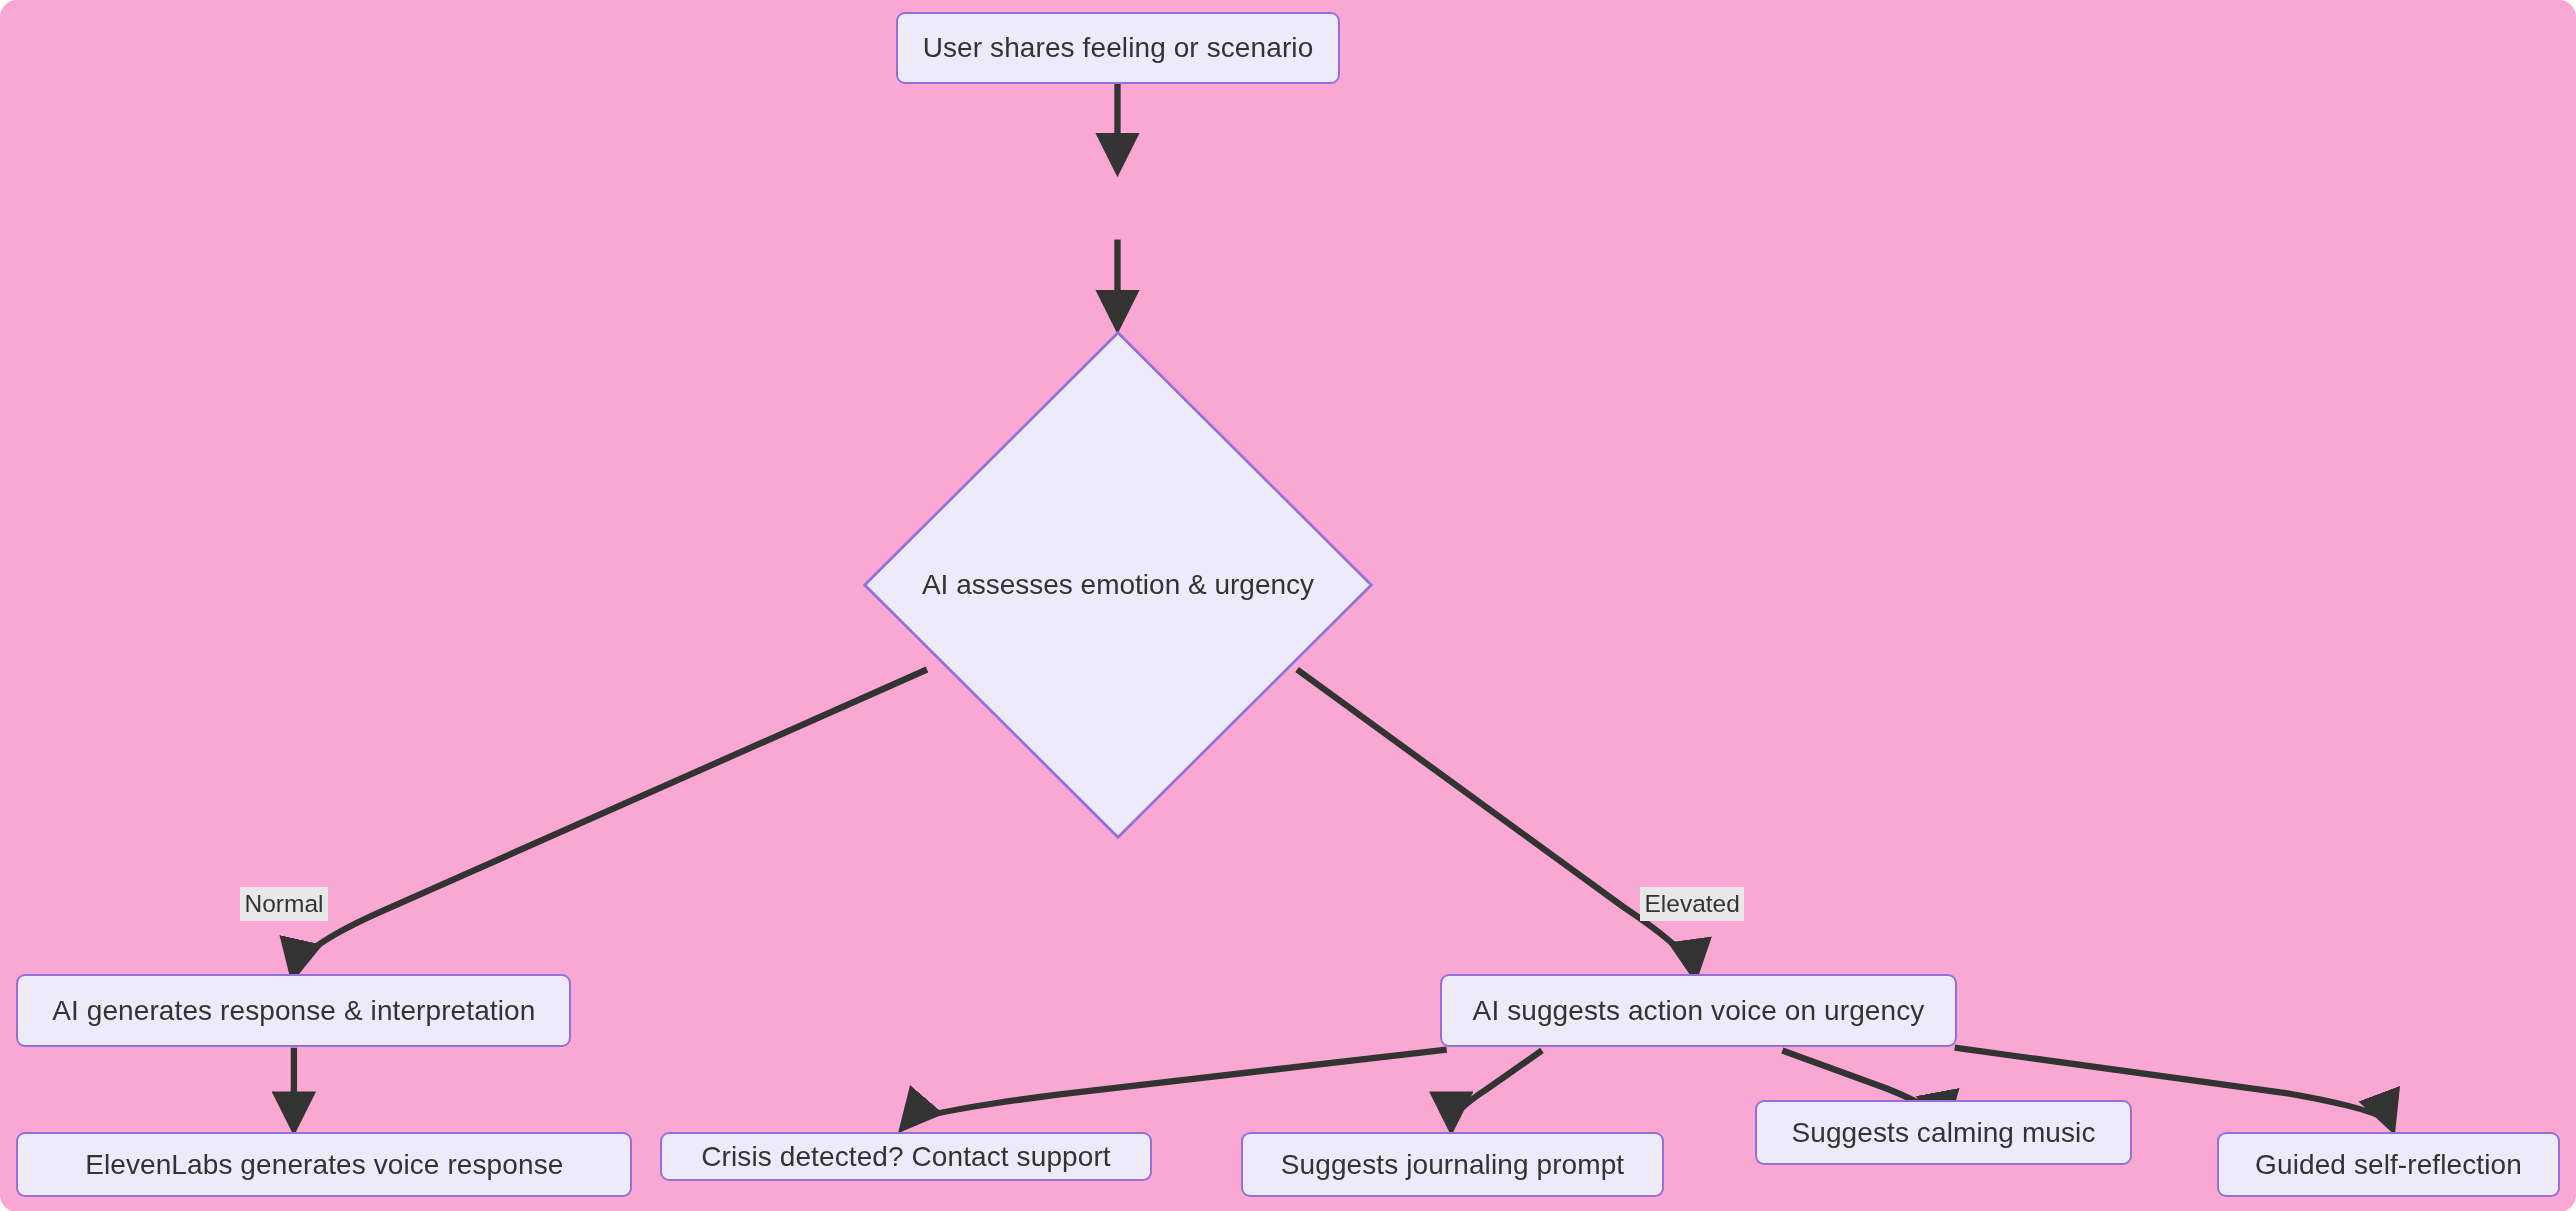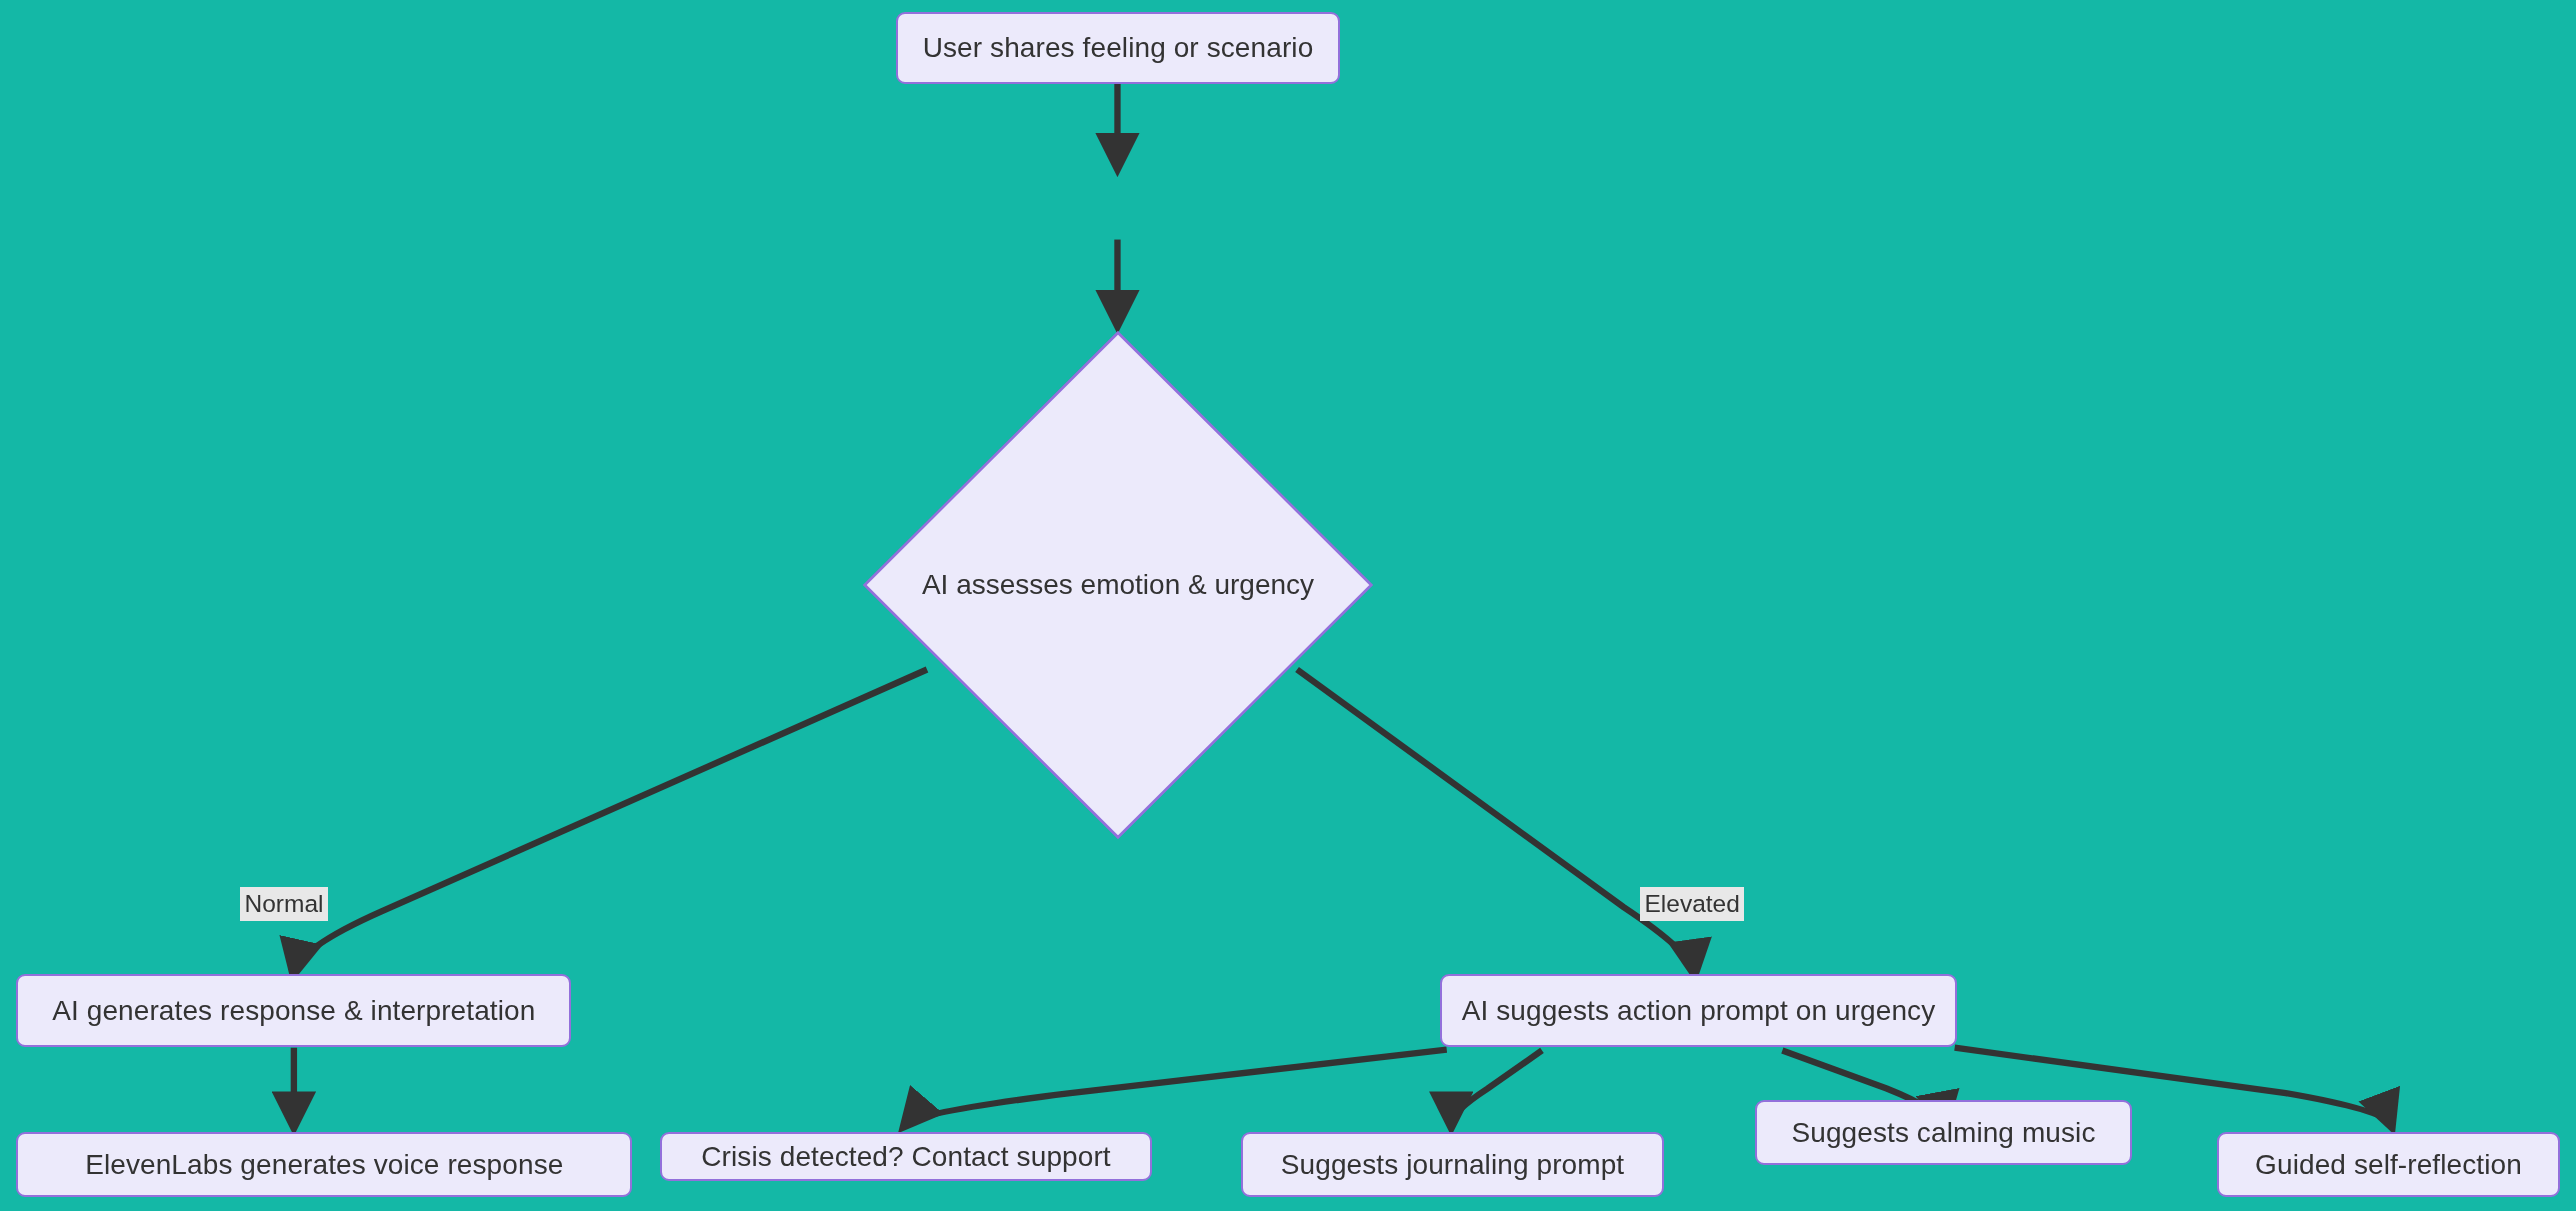--- a/index.html
+++ b/index.html
@@ -10,21 +10,22 @@
   body {
     width: 2576px;
     height: 1212px;
     overflow: hidden;
     font-family: "Liberation Sans", sans-serif;
   }
   #diagram {
     position: relative;
     width: 2576px;
     height: 1212px;
-    background: #14b8a6;
+    background: #f9a8d4;
+    border-radius: 17px;
   }
   #edge-layer {
     position: absolute;
     left: 0;
     top: 0;
     width: 2576px;
     height: 1212px;
   }
   .node {
     position: absolute;
@@ -124,21 +125,21 @@
 
   <div class="edge-label" style="left:1640px; top:887px;">
     <span>Elevated</span>
   </div>
 
   <div class="node" style="left:16.3px; top:974px; width:555px; height:73px;">
     <span>AI generates response &amp; interpretation</span>
   </div>
 
   <div class="node" style="left:1440px; top:974px; width:517px; height:73px;">
-    <span>AI suggests action prompt on urgency</span>
+    <span>AI suggests action voice on urgency</span>
   </div>
 
   <div class="node" style="left:16.3px; top:1132px; width:616px; height:65px;">
     <span>ElevenLabs generates voice response</span>
   </div>
 
   <div class="node" style="left:660px; top:1132px; width:492px; height:49px;">
     <span>Crisis detected? Contact support</span>
   </div>
 

